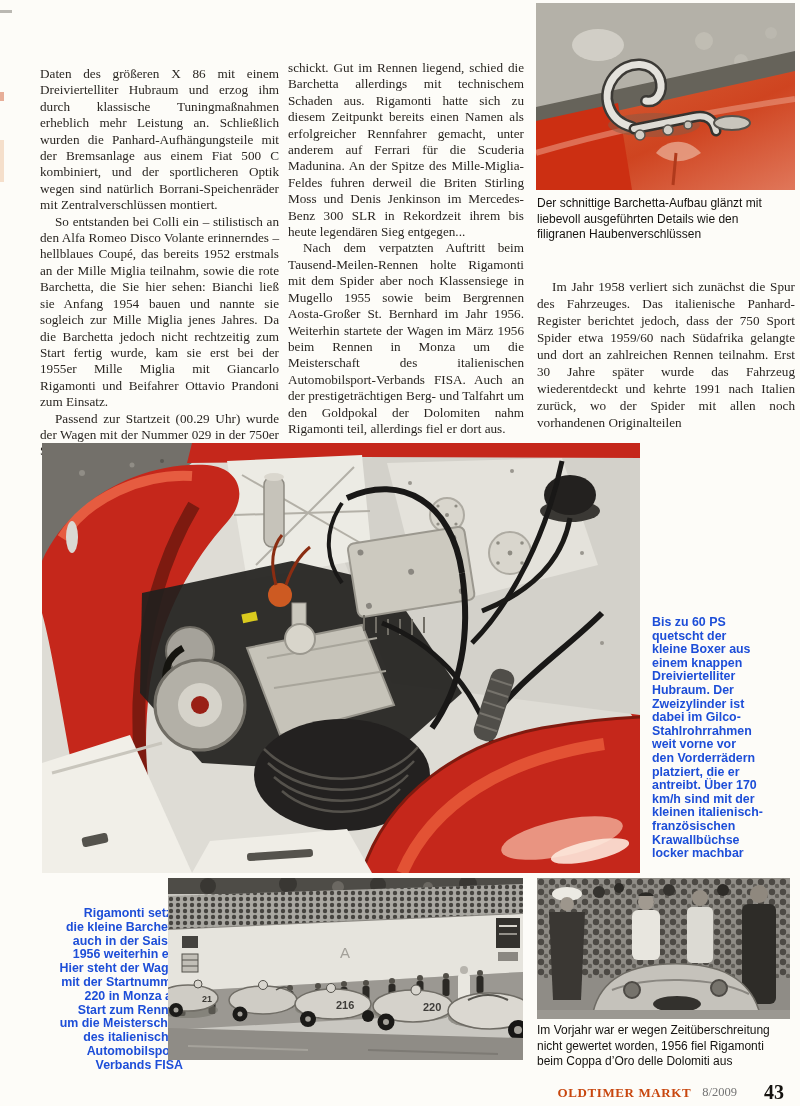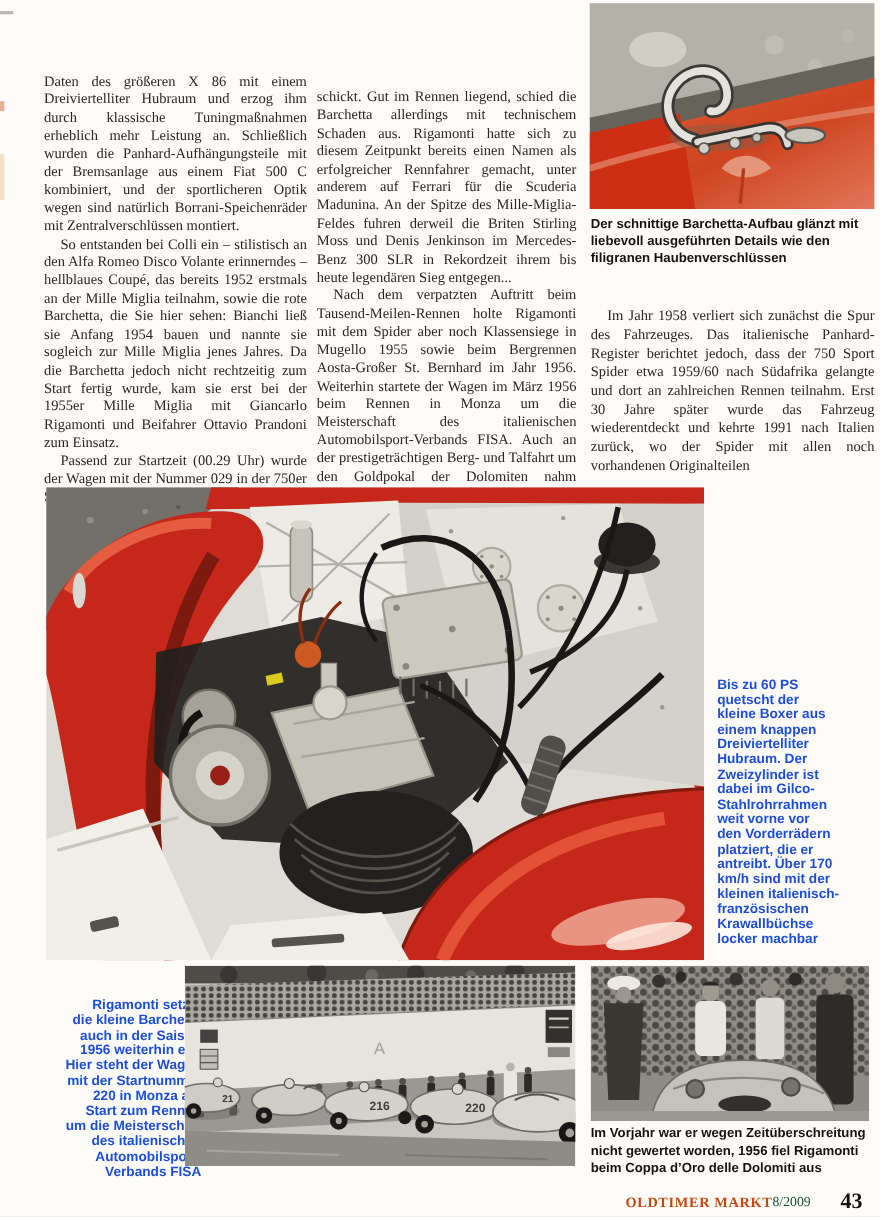--- a/index.html
+++ b/index.html
@@ -1,50 +1,50 @@
 <!DOCTYPE html>
 <html><head>
 <meta charset="utf-8">
 <style>
   html,body{margin:0;padding:0;background:#e9e7e2;}
   .page{position:relative;width:800px;height:1106px;background:#fdfcf8;margin:0 auto;
         font-family:"Liberation Serif",serif;color:#2a2622;overflow:hidden;padding-left:10px;}
   .body-text{font-size:13.2px;line-height:16.4px;text-align:justify;color:#2a2622;}
   .body-text p{margin:0;}
   .body-text p.indent{text-indent:15px;font-family:Liberation Serif, serif;}
-  .caption{font-family:"Liberation Sans",sans-serif;font-weight:bold;color:#14120f;
+  .caption{font-family:"Liberation Sans",sans-serif;font-weight:normal;color:#14120f;
            font-size:12px;line-height:15.6px;white-space:pre-line;}
   .caption-sm{font-family:"Liberation Sans",sans-serif;font-weight:bold;color:#1d4ed8;
               font-size:12.4px;line-height:13.6px;white-space:pre-line;}
   .abs{position:absolute;}
   svg{display:block;}
   .footer{position:absolute;top:1081px;right:26px;display:flex;align-items:center;}
   .footer .brand{font-family:"Liberation Serif",serif;font-weight:bold;letter-spacing:.6px;
                  font-size:13px;color:#c8470f;}
-  .footer .issue{font-family:"Liberation Serif",serif;font-size:12.5px;color:#14532d;}
+  .footer .issue{font-family:"Liberation Serif",serif;font-size:12.5px;color:#737373;margin-left:11px;}
   .footer .pagenum{font-family:"Liberation Serif",serif;font-weight:bold;font-size:20px;
                    color:#14120f;margin-left:27px;}
   .mark{position:absolute;left:0;}
 </style>
 </head>
 <body>
 
 <div class="page">
 
   <div class="mark" style="top:10px;width:12px;height:3px;background:#bab8b2;"></div>
   <div class="mark" style="top:92px;width:4px;height:9px;background:rgba(214,110,72,.55);"></div>
   <div class="mark" style="top:140px;width:4px;height:42px;background:rgba(228,170,120,.35);"></div>
 
   <div class="abs body-text" style="left:40px;top:66px;width:239px;">
     <p>Daten des größeren X 86 mit einem Dreiviertelliter Hubraum und erzog ihm durch klassische Tuningmaßnahmen erheblich mehr Leistung an. Schließlich wurden die Panhard-Aufhängungsteile mit der Bremsanlage aus einem Fiat 500 C kombiniert, und der sportlicheren Optik wegen sind natürlich Borrani-Speichenräder mit Zentralverschlüssen montiert.</p>
     <p class="indent">So entstanden bei Colli ein – stilistisch an den Alfa Romeo Disco Volante erinnerndes – hellblaues Coupé, das bereits 1952 erstmals an der Mille Miglia teilnahm, sowie die rote Barchetta, die Sie hier sehen: Bianchi ließ sie Anfang 1954 bauen und nannte sie sogleich zur Mille Miglia jenes Jahres. Da die Barchetta jedoch nicht rechtzeitig zum Start fertig wurde, kam sie erst bei der 1955er Mille Miglia mit Giancarlo Rigamonti und Beifahrer Ottavio Prandoni zum Einsatz.</p>
     <p class="indent">Passend zur Startzeit (00.29 Uhr) wurde der Wagen mit der Nummer 029 in der 750er Sportwagenklasse auf die Reise ge-</p>
   </div>
 
-  <div class="abs body-text" style="left:288px;top:80px;width:236px;">
+  <div class="abs body-text" style="left:288px;top:60px;width:236px;">
     <p>schickt. Gut im Rennen liegend, schied die Barchetta allerdings mit technischem Schaden aus. Rigamonti hatte sich zu diesem Zeitpunkt bereits einen Namen als erfolgreicher Rennfahrer gemacht, unter anderem auf Ferrari für die Scuderia Madunina. An der Spitze des Mille-Miglia-Feldes fuhren derweil die Briten Stirling Moss und Denis Jenkinson im Mercedes-Benz 300 SLR in Rekordzeit ihrem bis heute legendären Sieg entgegen...</p>
     <p class="indent">Nach dem verpatzten Auftritt beim Tausend-Meilen-Rennen holte Rigamonti mit dem Spider aber noch Klassensiege in Mugello 1955 sowie beim Bergrennen Aosta-Großer St. Bernhard im Jahr 1956. Weiterhin startete der Wagen im März 1956 beim Rennen in Monza um die Meisterschaft des italienischen Automobilsport-Verbands FISA. Auch an der prestigeträchtigen Berg- und Talfahrt um den Goldpokal der Dolomiten nahm Rigamonti teil, allerdings fiel er dort aus.</p>
   </div>
 
   <div class="abs" style="left:536px;top:3px;width:259px;height:187px;">
     <svg width="259" height="187" viewBox="0 0 259 187">
       <defs>
         <linearGradient id="lg-body" x1="0" y1="0" x2="1" y2="1">
           <stop offset="0" stop-color="#d8643a"></stop>
             <stop offset=".55" stop-color="#cf4420"></stop>

